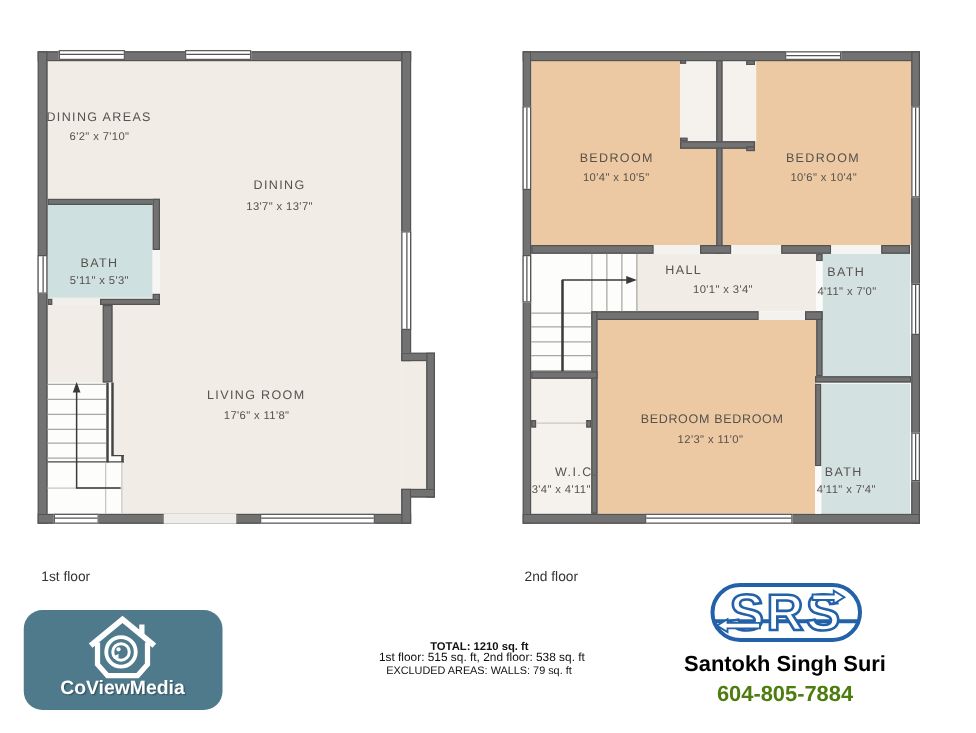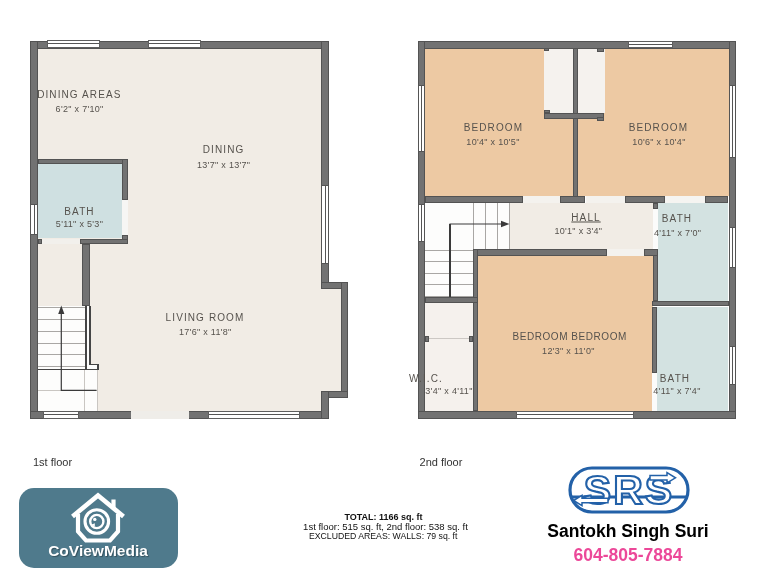--- a/index.html
+++ b/index.html
@@ -241,33 +241,33 @@
 <div class="winH" style="left:516px;top:410.5px;width:118px;height:8px;"></div>
 
 <div class="lbl rname" style="left:493.4px;top:127px;">BEDROOM</div>
 
 <div class="lbl rdim" style="left:493px;top:142.4px;">10'4" x 10'5"</div>
 
 <div class="lbl rname" style="left:658.4px;top:127px;">BEDROOM</div>
 
 <div class="lbl rdim" style="left:659px;top:142px;">10'6" x 10'4"</div>
 
-<div class="lbl rname" style="left:586px;top:217.1px;text-decoration:underline;">HALL</div>
+<div class="lbl rname" style="left:547px;top:217.1px;">HALL</div>
 
 <div class="lbl rdim" style="left:578.4px;top:231.1px;">10'1" x 3'4"</div>
 
 <div class="lbl rname" style="left:677px;top:218px;">BATH</div>
 
 <div class="lbl rdim" style="left:677.6px;top:233px;">4'11" x 7'0"</div>
 
 <div class="lbl rname" style="left:569.7px;top:335.8px;letter-spacing:0.55px;">BEDROOM BEDROOM</div>
 
 <div class="lbl rdim" style="left:568.4px;top:351px;">12'3" x 11'0"</div>
 
-<div class="lbl rname" style="left:426px;top:377.9px;">W.I.C.</div>
+<div class="lbl rname" style="left:461px;top:377.9px;">W.I.C.</div>
 
 <div class="lbl rdim" style="left:449px;top:391px;">3'4" x 4'11"</div>
 
 <div class="lbl rname" style="left:675px;top:377.5px;">BATH</div>
 
 <div class="lbl rdim" style="left:677px;top:391px;">4'11" x 7'4"</div>
 
 <div class="abs" style="left:419.6px;top:455.5px;font-size:11px;color:#333333;">2nd floor</div>
 
 <div class="abs" style="left:18.5px;top:488px;width:159px;height:79.5px;background:#4f7a8c;border-radius:15px;"></div>
@@ -279,29 +279,29 @@
     <path d="M 18 24 L 18 41.5 L 26 50.5 L 50 50.5 L 58 41.5 L 58 24" stroke-width="4.2"></path>
     <circle cx="36.8" cy="31.5" r="11.8" stroke-width="3.1"></circle>
     <circle cx="36.8" cy="31.5" r="6.6" stroke-width="2.4"></circle>
   </g>
   <circle cx="34.8" cy="29.4" r="1.7" fill="#ffffff"></circle>
   <path d="M 31.2 34.8 L 34.8 33.2 L 34.8 36.6 Z" fill="#ffffff"></path>
 </svg>
 
 <div class="ftxt" style="left:98px;top:551px;color:#ffffff;font-size:15.5px;font-weight:bold;text-shadow:1px 1px 1px rgba(0,0,0,0.35);">CoViewMedia</div>
 
-<div class="ftxt" style="left:383.5px;top:516.8px;font-size:9px;font-weight:bold;color:#111111;">TOTAL: 1166 sq. ft</div>
+<div class="ftxt" style="left:383.5px;top:516.8px;font-size:9px;font-weight:bold;color:#111111;">TOTAL: 1210 sq. ft</div>
 
 <div class="ftxt" style="left:385.5px;top:526.4px;font-size:9.5px;color:#111111;">1st floor: 515 sq. ft, 2nd floor: 538 sq. ft</div>
 
 <div class="ftxt" style="left:383.2px;top:536px;font-size:8.7px;color:#111111;">EXCLUDED AREAS: WALLS: 79 sq. ft</div>
 
 <svg class="abs" style="left:566px;top:464px;" width="126" height="52" viewBox="0 0 126 52">
   <rect x="4" y="4" width="118" height="44" rx="22" fill="#ffffff" stroke="#2361a8" stroke-width="3.2"></rect>
   <line x1="5" y1="33" x2="121" y2="33" stroke="#2361a8" stroke-width="3.2"></line>
   <text x="63" y="40" font-size="41" font-weight="bold" text-anchor="middle" fill="#ffffff" stroke="#2361a8" stroke-width="2.1" font-family="Liberation Sans, sans-serif" letter-spacing="2">SRS</text>
   <path d="M 84 11.6 L 101 11.6 L 101 8.6 L 109.5 13.8 L 101 19 L 101 16 L 84 16 Z" fill="#ffffff" stroke="#2361a8" stroke-width="1.5"></path>
   <path d="M 42 34.3 L 16 34.3 L 16 31.3 L 7.5 36.5 L 16 41.7 L 16 38.7 L 42 38.7 Z" fill="#ffffff" stroke="#2361a8" stroke-width="1.5"></path>
 </svg>
 
 <div class="ftxt" style="left:628px;top:531.4px;font-size:17.5px;font-weight:bold;color:#000000;">Santokh Singh Suri</div>
 
-<div class="ftxt" style="left:628px;top:554.5px;font-size:17.5px;font-weight:bold;color:#ec4899;">604-805-7884</div>
+<div class="ftxt" style="left:628px;top:554.5px;font-size:17.5px;font-weight:bold;color:#4d7c0f;">604-805-7884</div>
 
 </body></html>

